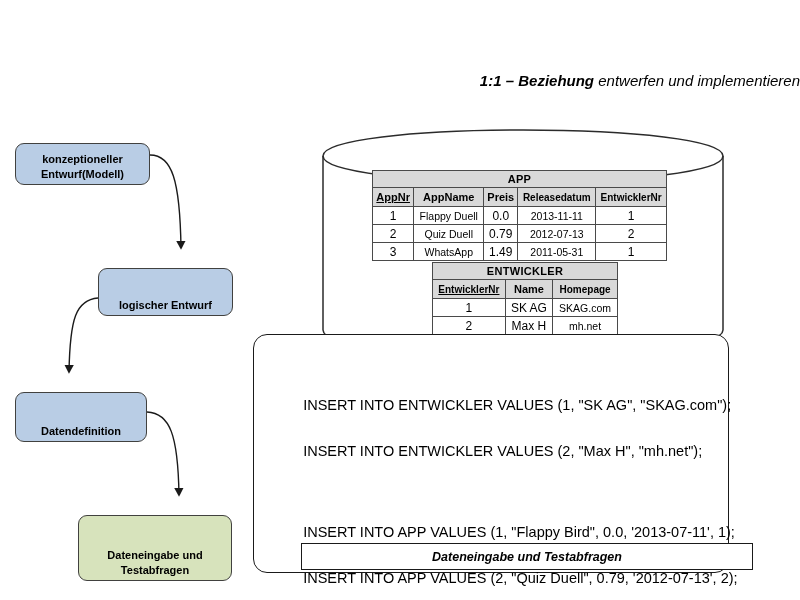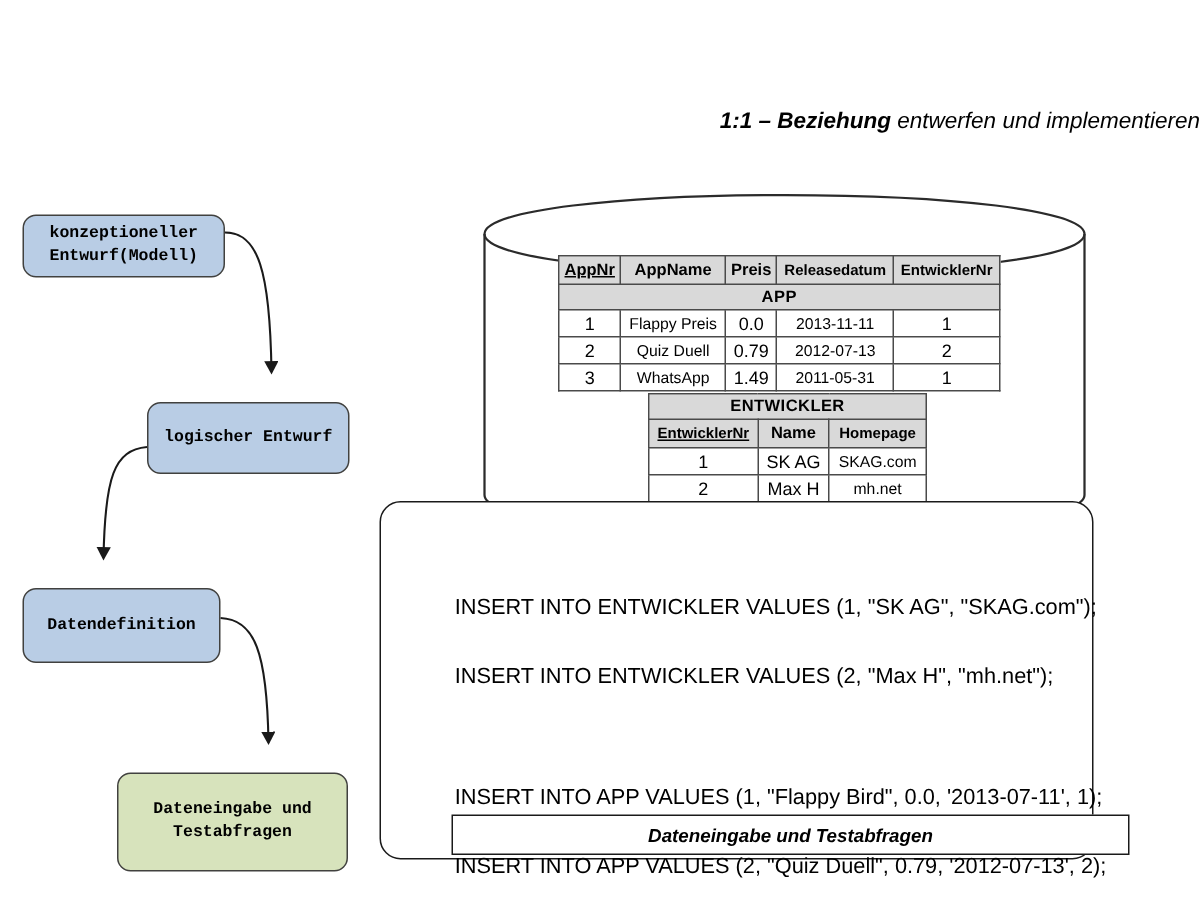--- a/index.html
+++ b/index.html
@@ -47,24 +47,24 @@
     font-weight: bold;
   }
 
   
   .flowbox {
     position: absolute;
     box-sizing: border-box;
     border: 1px solid #41413f;
     border-radius: 9px;
     display: flex;
-    align-items: center;
+    align-items: flex-end;
     justify-content: center;
     text-align: center;
-    font-family: Liberation Mono, monospace;
+    font-family: Liberation Sans, sans-serif;
     font-size: 11px;
     font-weight: bold;
     line-height: 1.35;
     color: #000;
     padding: 2px 6px;
   }
   .flowbox.blue  { background: #b9cde5; }
   .flowbox.green { background: #d7e3bc; }
 
   #box-konzept { left: 15px;  top: 143px; width: 135px; height: 42px; }
@@ -228,32 +228,32 @@
 
   <svg id="cylinder" viewBox="0 0 410 230">
     <path d="M5,28 C5,12 96,2 205,2 C314,2 405,12 405,28 L405,202
              C405,218 314,228 205,228 C96,228 5,218 5,202 Z" fill="none" stroke="#2b2b2b" stroke-width="1.5"></path>
     <path d="M5,28 C5,44 96,54 205,54 C314,54 405,44 405,28" fill="none" stroke="#2b2b2b" stroke-width="1.5"></path>
   </svg>
 
   <table class="reltable" id="table-app">
     <tbody>
       <tr>
+        <td class="tname" colspan="5">APP</td>
+      </tr>
+      <tr>
         <td class="colhead pk"><span>AppNr</span></td>
         <td class="colhead">AppName</td>
         <td class="colhead">Preis</td>
         <td class="colhead small">Releasedatum</td>
         <td class="colhead small">EntwicklerNr</td>
       </tr>
       <tr>
-        <td class="tname" colspan="5">APP</td>
-      </tr>
-      <tr>
         <td class="cell">1</td>
-        <td class="cell sm">Flappy Preis</td>
+        <td class="cell sm">Flappy Duell</td>
         <td class="cell">0.0</td>
         <td class="cell sm">2013-11-11</td>
         <td class="cell">1</td>
       </tr>
       <tr>
         <td class="cell">2</td>
         <td class="cell sm">Quiz Duell</td>
         <td class="cell">0.79</td>
         <td class="cell sm">2012-07-13</td>
         <td class="cell">2</td>

